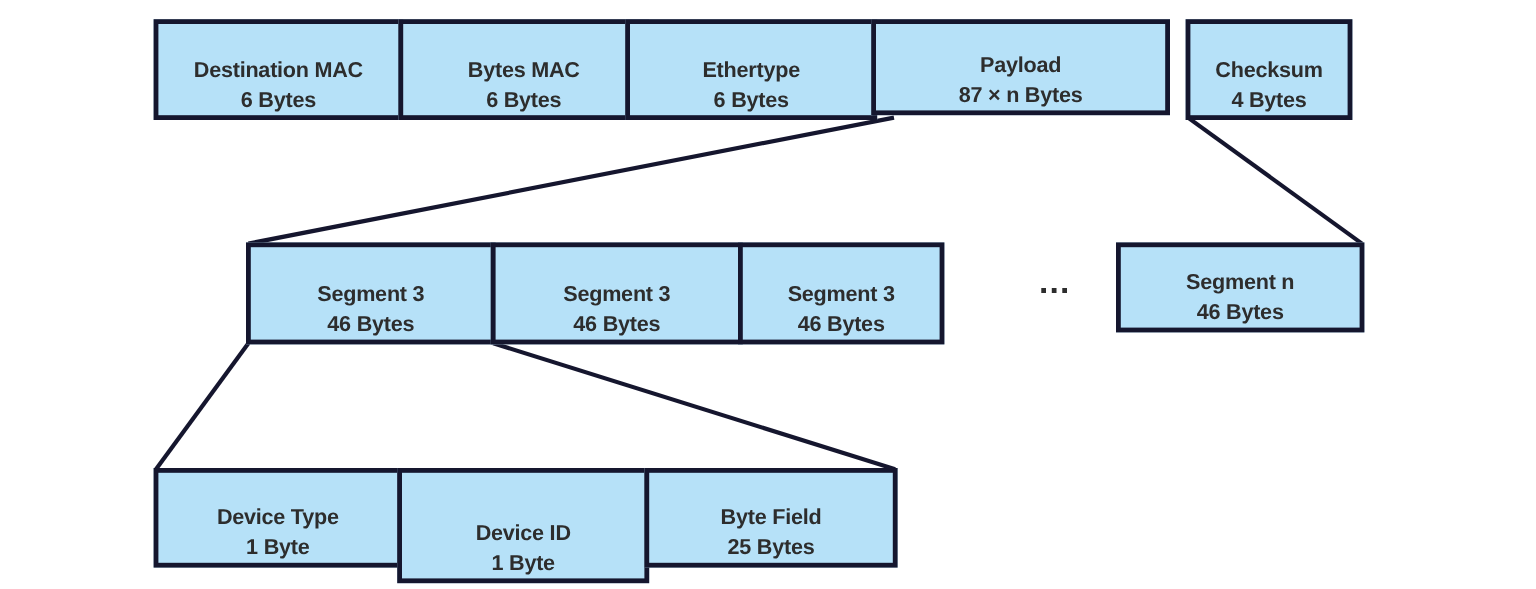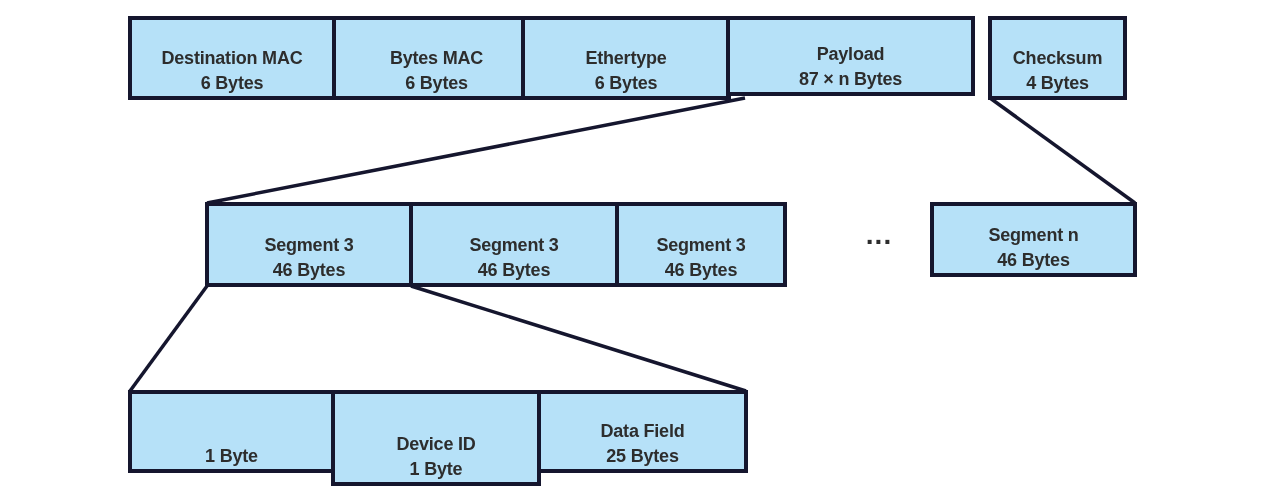--- a/index.html
+++ b/index.html
@@ -93,24 +93,25 @@
   </div>
   <div class="ellipsis" style="left:845px;top:202px;width:68px;height:85px">
     <span>...</span>
   </div>
   <div class="box" style="left:930px;top:202px;width:207px;height:75px">
     <div>Segment n</div>
     <div>46 Bytes</div>
   </div>
 
   <div class="box" style="left:128px;top:390px;width:207px;height:83px">
+    <div>Device Type</div>
     <div>1 Byte</div>
   </div>
   <div class="box" style="left:331px;top:390px;width:210px;height:96px">
     <div>Device ID</div>
     <div>1 Byte</div>
   </div>
   <div class="box" style="left:537px;top:390px;width:211px;height:83px">
-    <div>Data Field</div>
+    <div>Byte Field</div>
     <div>25 Bytes</div>
   </div>
 
 </div>
 
 </body></html>

